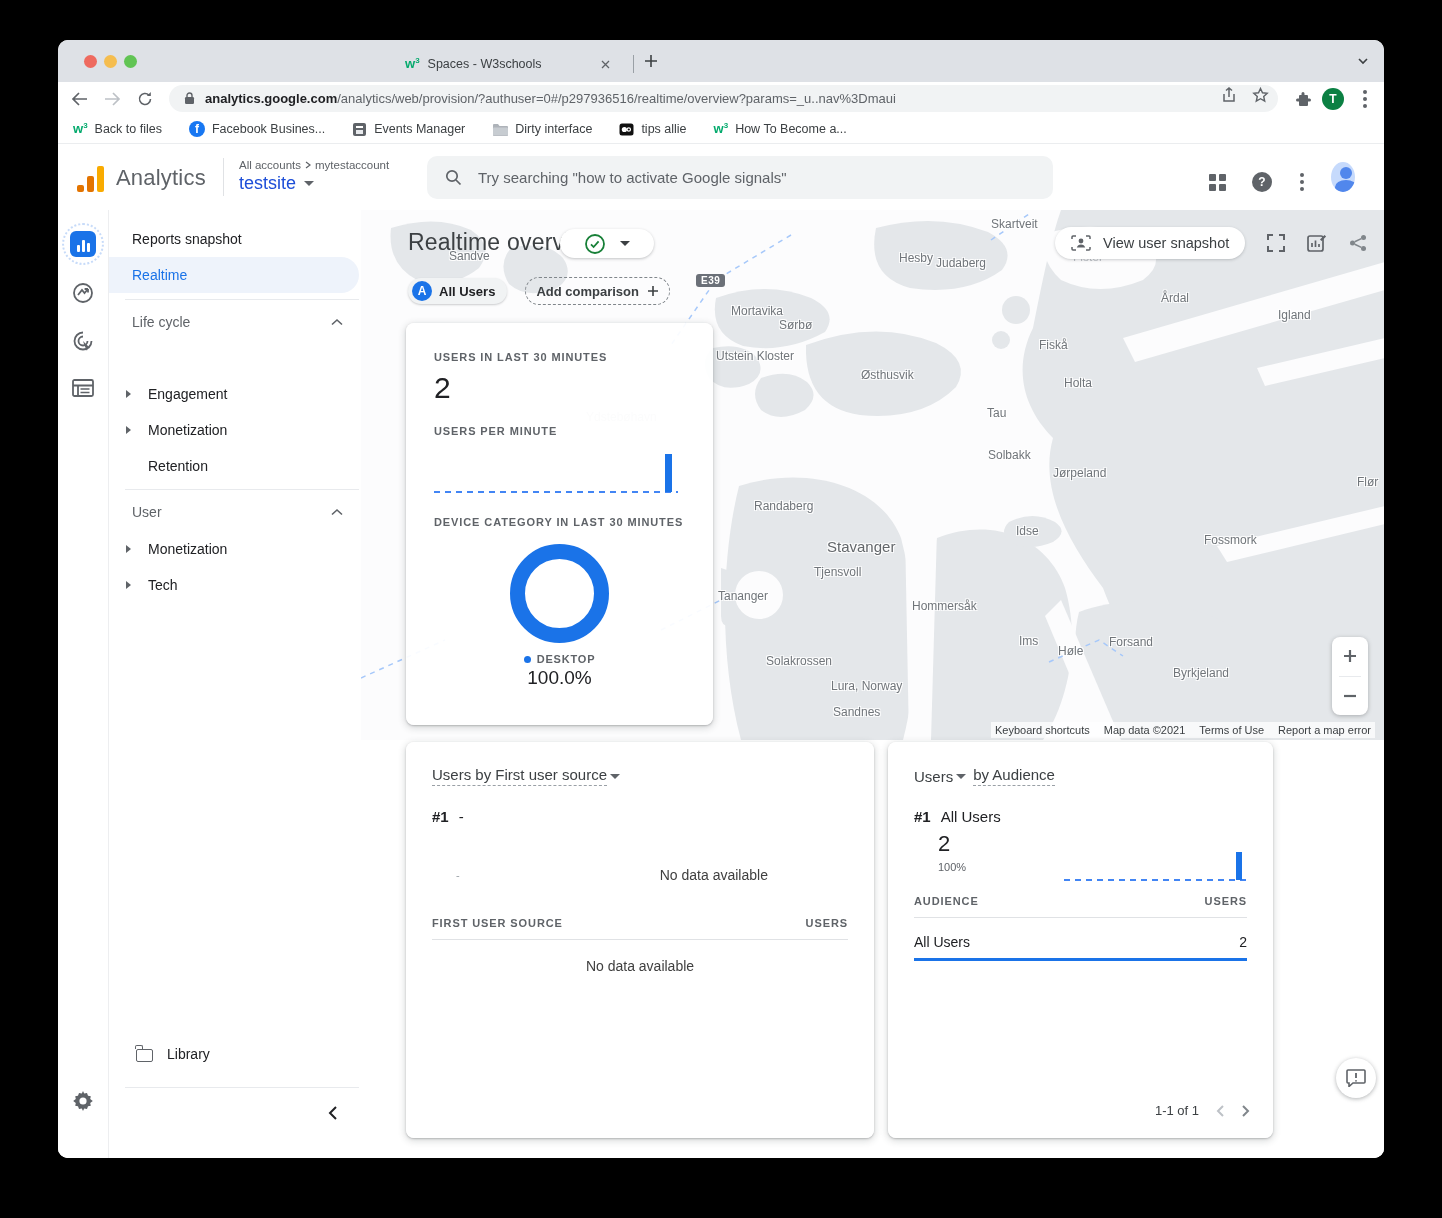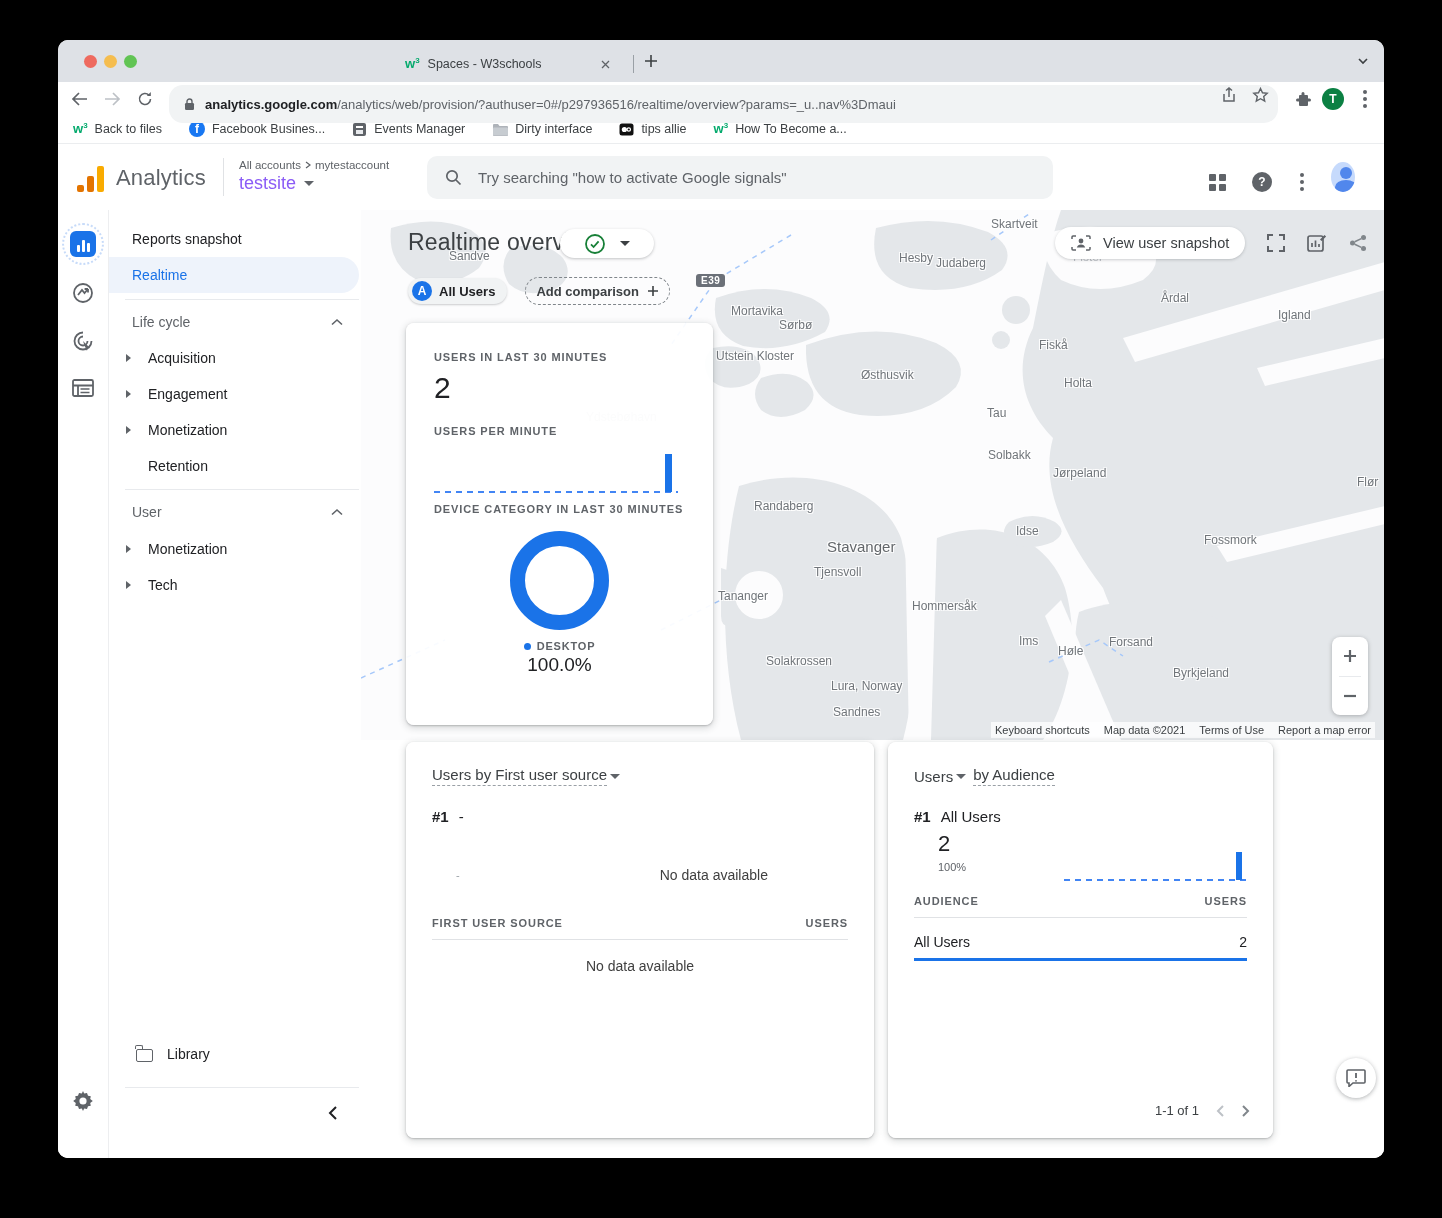--- a/index.html
+++ b/index.html
@@ -11,42 +11,42 @@
 
   
   .tabstrip{height:42px;background:#dee1e6;position:relative}
   .tl{position:absolute;width:13px;height:13px;border-radius:50%;top:15px}
   .tab{position:absolute;top:6px;height:36px;border-radius:10px 10px 0 0;display:flex;
        align-items:center;gap:8px;padding:0 10px;font-size:12.5px;color:#3c4043;box-sizing:border-box}
   .tab .x{margin-left:auto;color:#5f6368}
   .tabsep{position:absolute;width:1px;height:18px;background:#9aa0a6;top:15px}
   .toolbar{height:33px;background:#fff;position:relative}
   .navic{position:absolute;top:4px;width:26px;height:26px;display:flex;align-items:center;justify-content:center}
-  .omni{position:absolute;left:111px;top:3px;width:1109px;height:38px;border-radius:14px;
+  .omni{position:absolute;left:111px;top:3px;width:1109px;height:27px;border-radius:14px;
         background:#f1f3f4;display:flex;align-items:center;font-size:13px}
   .omni .dom{color:#202124;font-weight:700}
   .omni .pth{color:#5f6368}
   .omni-ic-r{position:absolute;top:5px}
   .bookmarks{height:28px;background:#fff;display:flex;align-items:center;padding-left:15px;gap:27px;
              border-bottom:1px solid #ebedef}
   .bm{display:flex;align-items:center;gap:7px;font-size:12.5px;color:#3c4043;white-space:nowrap}
   .w3{color:#04aa6d;font-weight:800;font-size:13px;line-height:1}
   .w3 sup{font-size:8px}
   .fbc{width:16px;height:16px;border-radius:50%;background:#1877f2;color:#fff;font-weight:800;
        font-size:12px;display:flex;align-items:center;justify-content:center}
 
   
   .gahead{height:66px;background:#fff;position:relative}
   .galogo{position:absolute;left:19px;top:22px;width:28px;height:26px}
   .galogo div{position:absolute;bottom:0;border-radius:2px}
   .ga-title{position:absolute;left:58px;top:21px;font-size:22px;color:#5f6368;letter-spacing:.2px}
   .hdiv{position:absolute;left:165px;top:14px;width:1px;height:38px;background:#e0e2e5}
   .acct{position:absolute;left:181px;top:15px}
   .acct .l1{font-size:11.5px;color:#5f6368;display:flex;align-items:center;gap:4px}
-  .acct .l2{font-size:18px;color:#8b5cf6;margin-top:2px;display:flex;align-items:center;gap:8px}
+  .acct .l2{font-size:18px;color:#1d4ed8;margin-top:2px;display:flex;align-items:center;gap:8px}
   .caret{width:0;height:0;border-left:5px solid transparent;border-right:5px solid transparent;
          border-top:5px solid #5f6368}
   .gsearch{position:absolute;left:369px;top:12px;width:626px;height:43px;border-radius:10px;
            background:#f1f3f4;display:flex;align-items:center;padding-left:18px;box-sizing:border-box;gap:14px}
   .gsearch input{border:none;background:transparent;outline:none;font-size:15px;width:520px;
                  font-family:"Liberation Sans",sans-serif;color:#202124}
   .gsearch input::placeholder{color:#5f6368}
   .hic{position:absolute;top:26px;width:24px;height:24px;display:flex;align-items:center;justify-content:center}
   .helpc{width:20px;height:20px;border-radius:50%;background:#5f6368;color:#fff;font-size:12px;
          font-weight:700;display:flex;align-items:center;justify-content:center}
@@ -392,24 +392,20 @@
       </div>
       <div class="sdiv" style="top:89px"></div>
 
       <div class="snav hdr" style="top:94px">
         <span class="lbl">Life cycle</span>
         <span class="chev">
           <svg width="12" height="8" viewBox="0 0 12 8">
               <path d="M1 6.5L6 2l5 4.5" stroke="#5f6368" stroke-width="1.6" fill="none"></path>
             </svg>
         </span>
-      </div>
-      <div class="snav sub" style="top:130px">
-        <span class="tri"></span>
-        <span class="lbl">Acquisition</span>
       </div>
       <div class="snav sub" style="top:166px">
         <span class="tri"></span>
         <span class="lbl">Engagement</span>
       </div>
       <div class="snav sub" style="top:202px">
         <span class="tri"></span>
         <span class="lbl">Monetization</span>
       </div>
       <div class="snav sub" style="top:238px">
@@ -595,21 +591,21 @@
       </div>
 
       <div class="card rtcard">
         <div class="ulabel">USERS IN LAST 30 MINUTES</div>
         <div class="bigval">2</div>
         <div class="ulabel" style="margin-top:20px">USERS PER MINUTE</div>
         <div class="minichart">
           <div class="base"></div>
           <div class="bar" style="right:6px;height:38px"></div>
         </div>
-        <div class="ulabel" style="margin-top:10px">DEVICE CATEGORY IN LAST 30 MINUTES</div>
+        <div class="ulabel" style="margin-top:23px">DEVICE CATEGORY IN LAST 30 MINUTES</div>
         <div class="donutwrap">
             <div class="donut"></div>
           </div>
         <div class="legend">
           <span class="dot"></span>
           <span class="ulabel" style="letter-spacing:.8px">DESKTOP</span>
         </div>
         <div class="pct">100.0%</div>
       </div>
 

